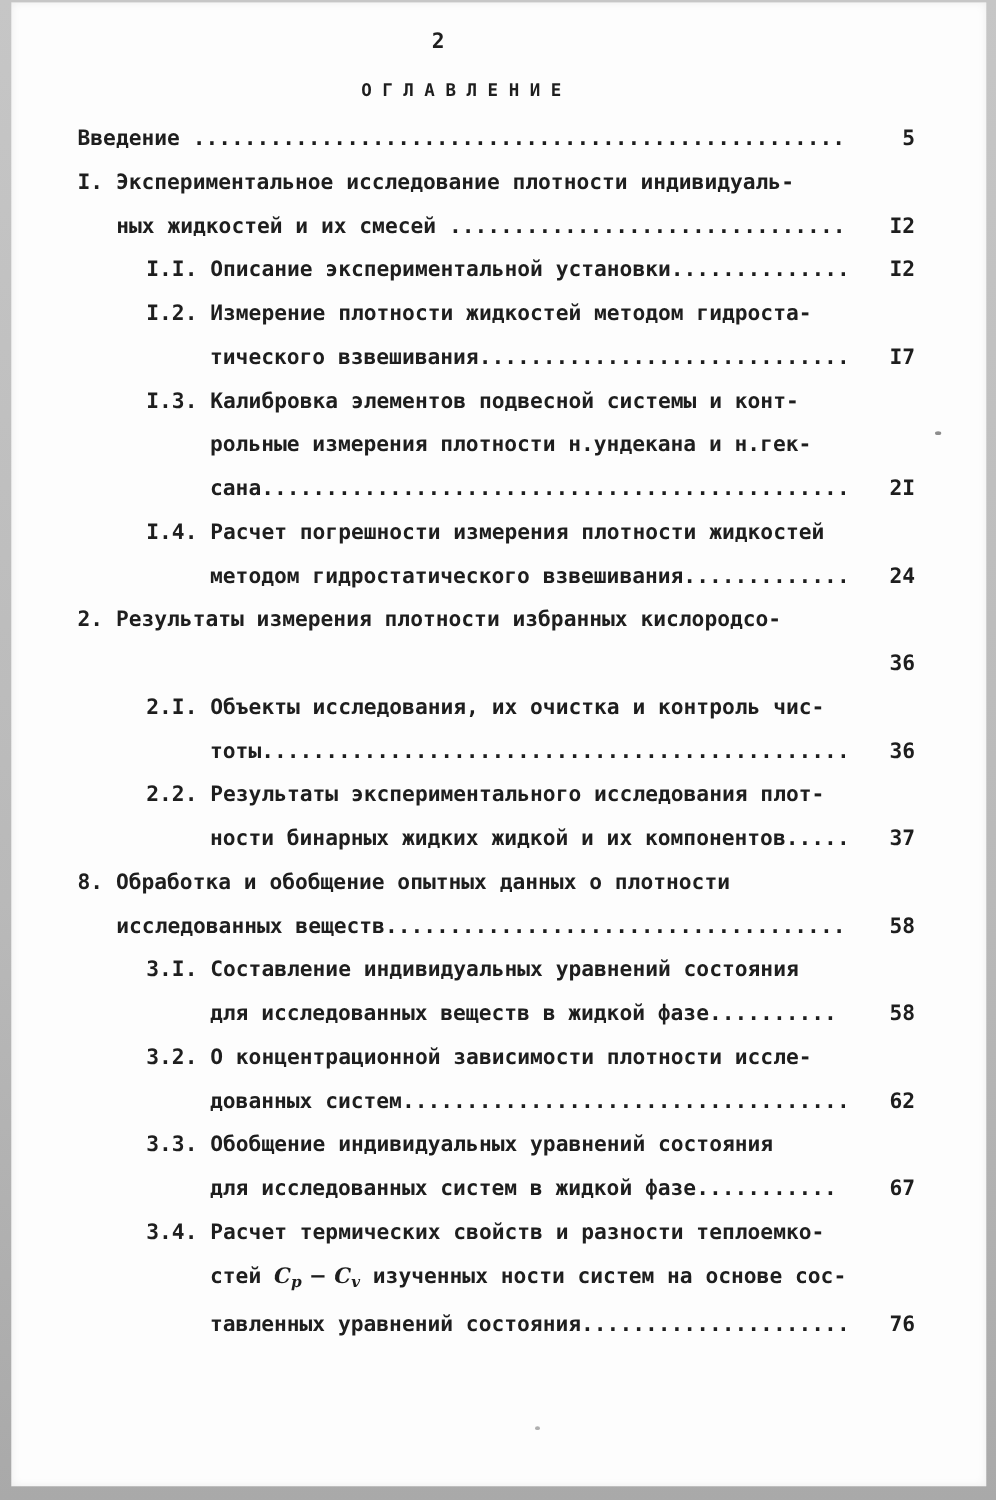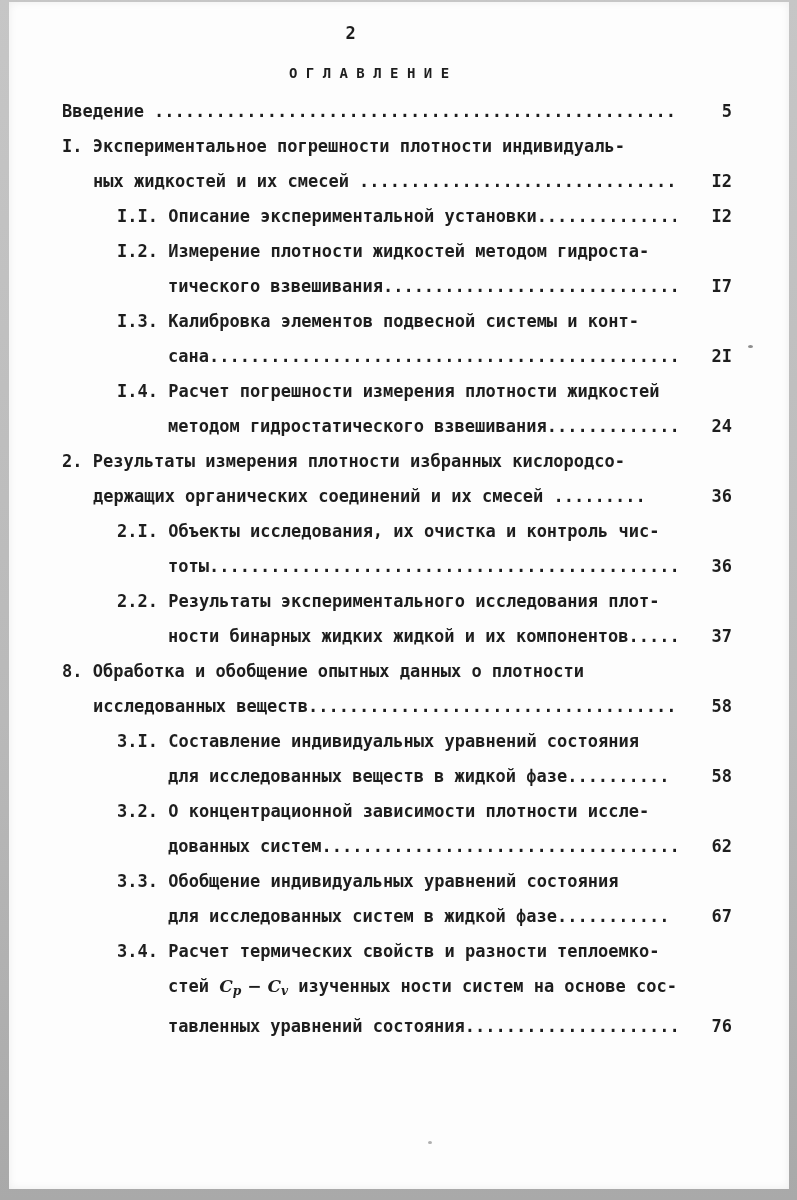--- a/index.html
+++ b/index.html
@@ -79,21 +79,21 @@
     <div class="title">О Г Л А В Л Е Н И Е</div>
     <div class="toc">
         <div class="entry">
           <div class="line first ind0">
             <span class="text">Введение .....................................................</span>
             <span class="page-num">5</span>
           </div>
         </div>
         <div class="entry">
           <div class="line first ind0">
-            <span class="text">I. Экспериментальное погрешности плотности индивидуаль-</span>
+            <span class="text">I. Экспериментальное исследование плотности индивидуаль-</span>
           </div>
           <div class="line cont ind0">
             <span class="text">ных жидкостей и их смесей ................................</span>
             <span class="page-num">I2</span>
           </div>
         </div>
         <div class="entry">
           <div class="line first ind1">
             <span class="text">I.I. Описание экспериментальной установки..............</span>
             <span class="page-num">I2</span>
@@ -106,39 +106,41 @@
           <div class="line cont ind1">
             <span class="text">тического взвешивания..............................</span>
             <span class="page-num">I7</span>
           </div>
         </div>
         <div class="entry">
           <div class="line first ind1">
             <span class="text">I.3. Калибровка элементов подвесной системы и конт-</span>
           </div>
           <div class="line cont ind1">
+            <span class="text">рольные измерения плотности н.ундекана и н.гек-</span>
+          </div>
+          <div class="line cont ind1">
             <span class="text">сана................................................</span>
             <span class="page-num">2I</span>
           </div>
         </div>
         <div class="entry">
           <div class="line first ind1">
             <span class="text">I.4. Расчет погрешности измерения плотности жидкостей</span>
           </div>
           <div class="line cont ind1">
             <span class="text">методом гидростатического взвешивания..............</span>
             <span class="page-num">24</span>
           </div>
         </div>
         <div class="entry">
           <div class="line first ind0">
             <span class="text">2. Результаты измерения плотности избранных кислородсо-</span>
           </div>
           <div class="line cont ind0">
-            <span class="text">держащих органических соединений и их смесей .........</span>
             <span class="page-num">36</span>
           </div>
         </div>
         <div class="entry">
           <div class="line first ind1">
             <span class="text">2.I. Объекты исследования, их очистка и контроль чис-</span>
           </div>
           <div class="line cont ind1">
             <span class="text">тоты................................................</span>
             <span class="page-num">36</span>

